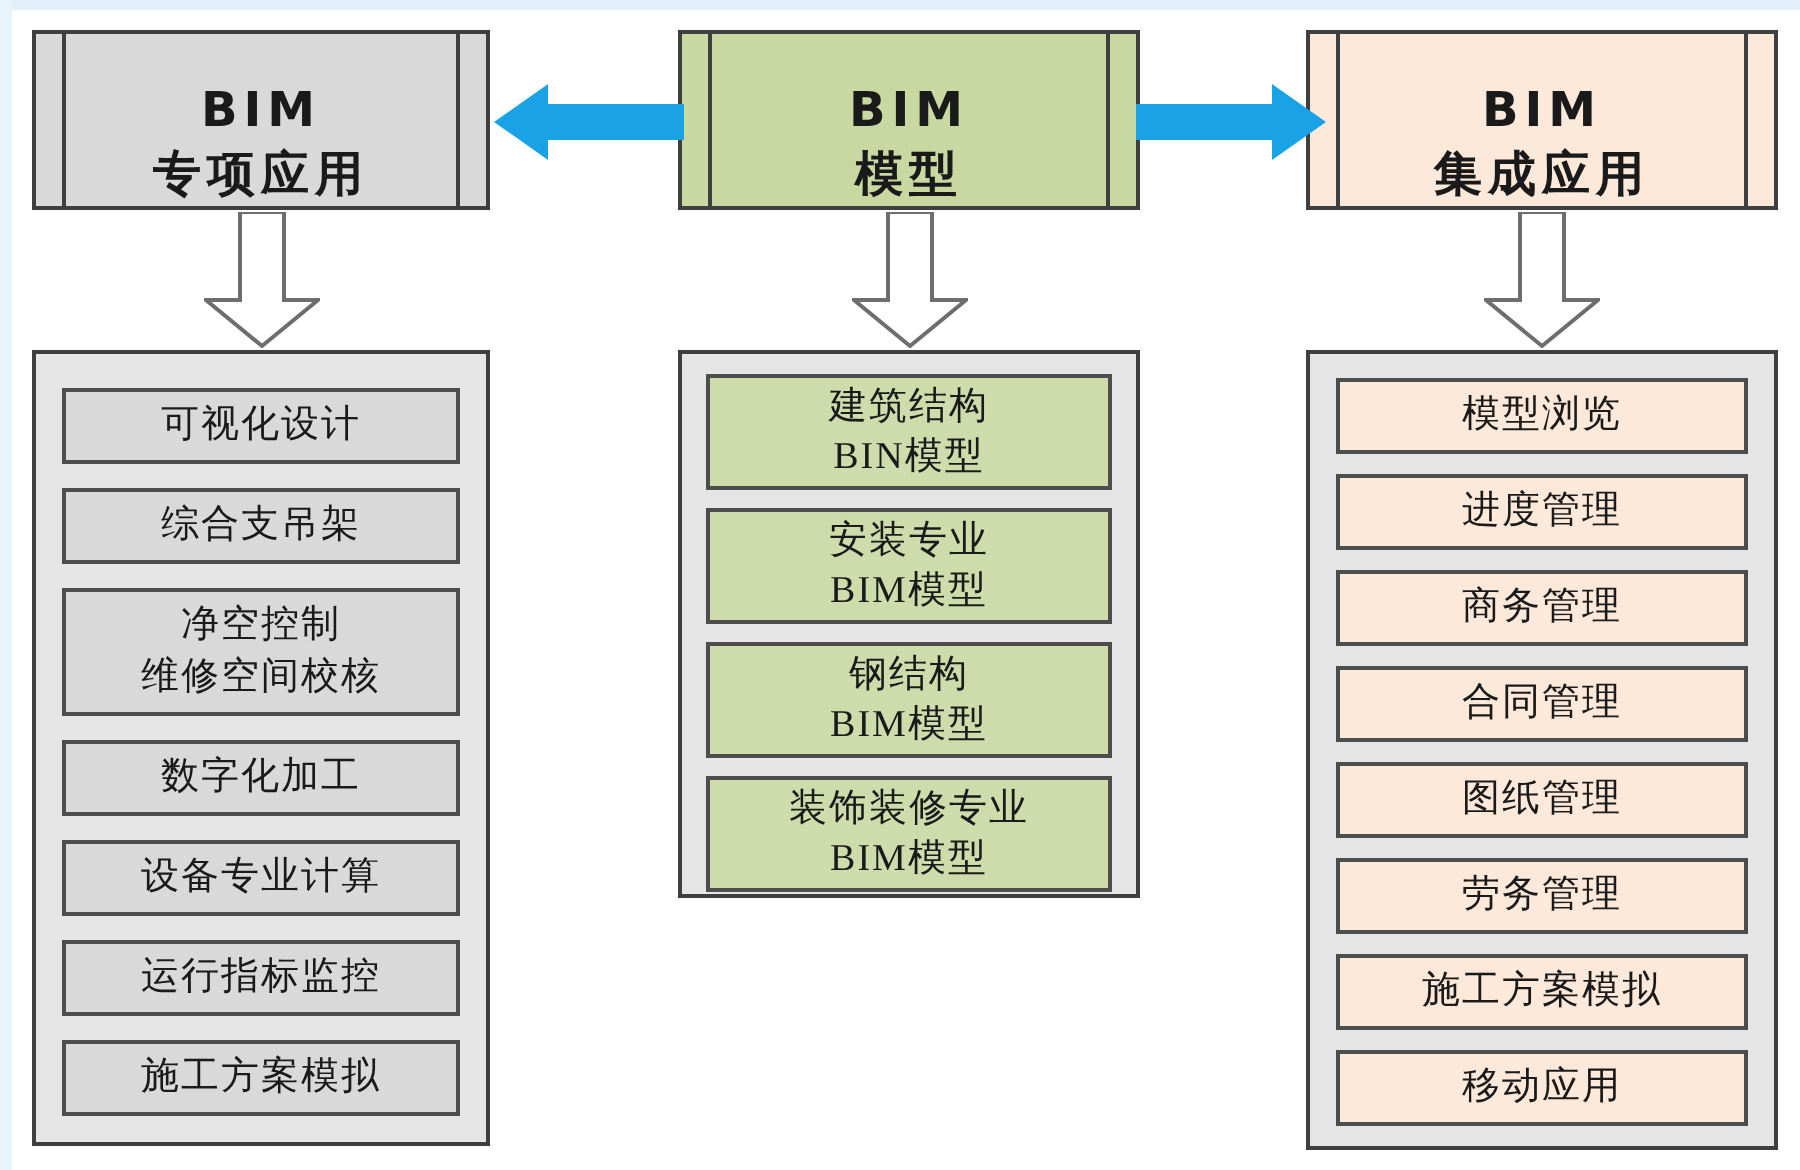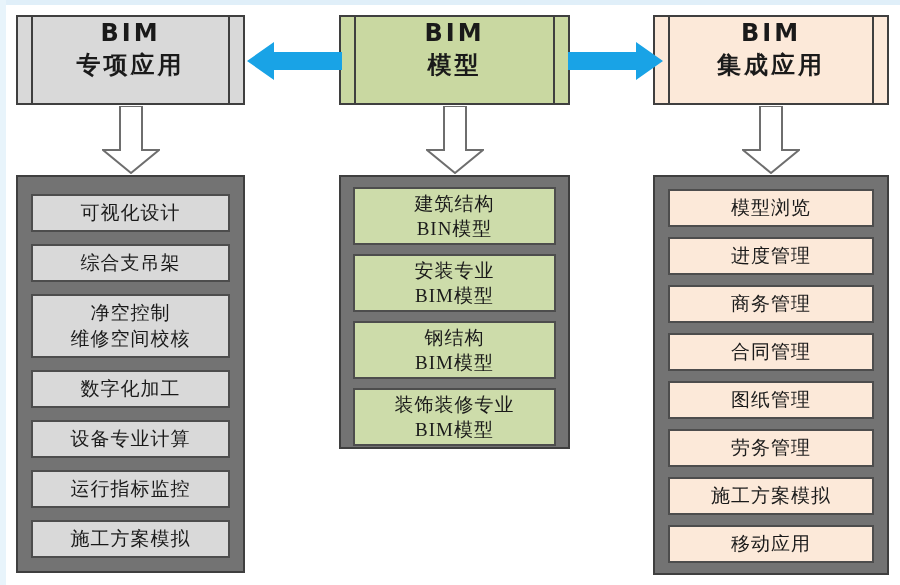--- a/index.html
+++ b/index.html
@@ -17,21 +17,21 @@
 
   .col { position: absolute; top: 15px; display: flex; flex-direction: column; align-items: center; }
   .col-a { left: 16px;  width: 229px; }
   .col-b { left: 339px; width: 231px; }
   .col-c { left: 653px; width: 236px; }
 
   .hdr {
     position: relative;
     width: 100%; height: 90px;
     border: 2px solid #3f3f3f;
-    display: flex; align-items: flex-start; justify-content: center;
+    display: flex; align-items: flex-end; justify-content: center;
   }
   .hdr-a { background: #d9d9d9; }
   .hdr-b { background: #c9d8a1; }
   .hdr-c { background: #fce9d9; }
   .hdr-text {
     white-space: pre-line;
     text-align: center;
     font-weight: bold;
     font-size: 24px;
     line-height: 32px;
@@ -43,21 +43,21 @@
     background: #3f3f3f;
   }
   .hdr-line.l { left: 13px; }
   .hdr-line.r { right: 13px; }
 
   .down-arrow { display: block; margin-top: 1px; }
 
   .panel {
     width: 100%;
     margin-top: 1px;
-    background: #737373;
+    background: #e5e5e5;
     border: 2px solid #3f3f3f;
     display: flex; flex-direction: column;
   }
   .panel-a { height: 398px; padding: 17px 13px 0; gap: 12px; }
   .panel-b { height: 274px; padding: 10px 12px 0; gap: 9px;  }
   .panel-c { height: 400px; padding: 12px 13px 0; gap: 10px; }
 
   .item {
     width: 100%;
     border: 2px solid #4d4d4d;

